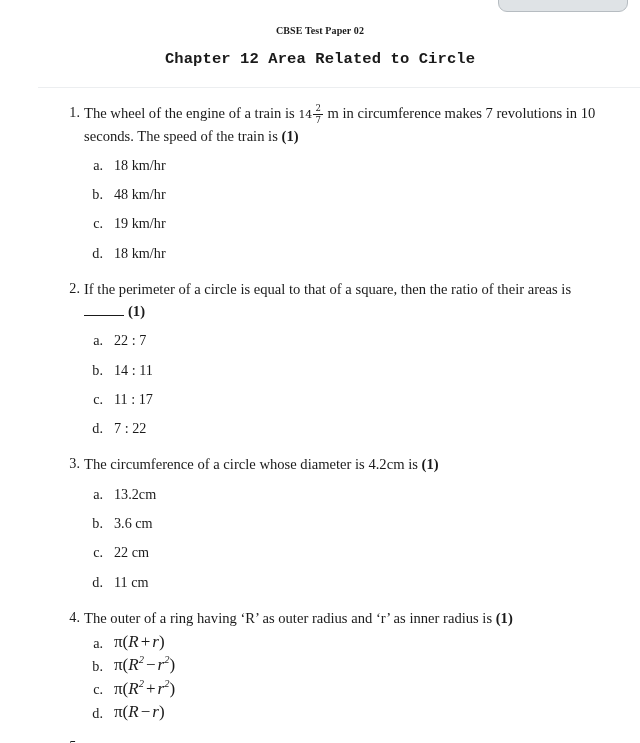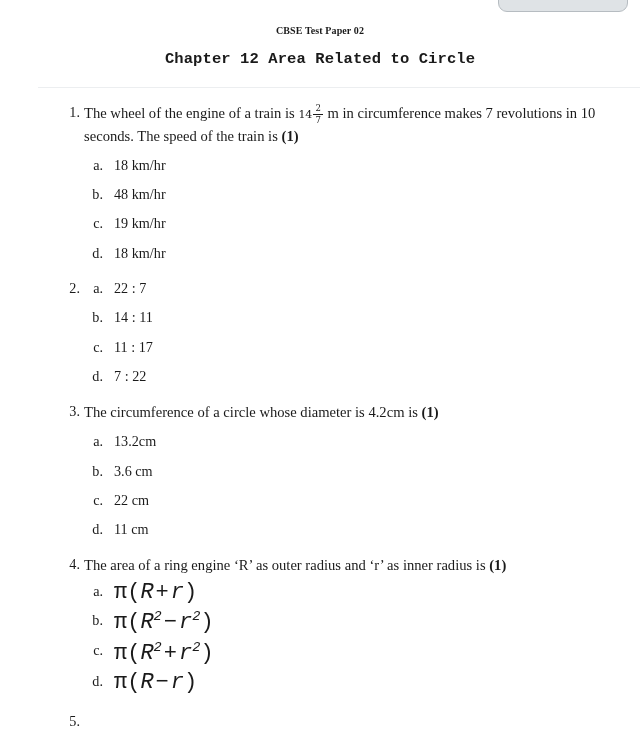--- a/index.html
+++ b/index.html
@@ -107,23 +107,23 @@
     position: absolute;
     left: 3px;
     top: 0;
     width: 16px;
     text-align: right;
   }
   .option.math .olabel { top: 3px; }
 
   
   .math-expr {
-    font-family: Liberation Mono, monospace;
+    font-family: Liberation Serif, serif;
     font-style: italic;
-    font-size: 22px;
+    font-size: 17px;
     white-space: nowrap;
     margin-top: 20px;
   }
   .math-expr .up { font-style: normal; }
   .math-expr sup {
     font-size: 0.62em;
     vertical-align: super;
     font-style: italic;
   }
   .op { font-style: normal; padding: 0 2px; }
@@ -179,20 +179,21 @@
       <ul class="options">
         <li class="option"><span class="olabel">a.</span><span>18 km/hr</span></li>
         <li class="option"><span class="olabel">b.</span><span>48 km/hr</span></li>
         <li class="option"><span class="olabel">c.</span><span>19 km/hr</span></li>
         <li class="option"><span class="olabel">d.</span><span>18 km/hr</span></li>
       </ul>
     </li>
 
     <li class="question">
       <span class="qnum">2.</span>
+      <span class="qtext"><span>If the perimeter of a circle is equal to that of a square, then the ratio of their areas is </span><span class="blank-line"></span><span class="marks">(1)</span></span>
       <ul class="options">
         <li class="option"><span class="olabel">a.</span><span>22 : 7</span></li>
         <li class="option"><span class="olabel">b.</span><span>14 : 11</span></li>
         <li class="option"><span class="olabel">c.</span><span>11 : 17</span></li>
         <li class="option"><span class="olabel">d.</span><span>7 : 22</span></li>
       </ul>
     </li>
 
     <li class="question">
       <span class="qnum">3.</span>
@@ -200,21 +201,21 @@
       <ul class="options">
         <li class="option"><span class="olabel">a.</span><span>13.2cm</span></li>
         <li class="option"><span class="olabel">b.</span><span>3.6 cm</span></li>
         <li class="option"><span class="olabel">c.</span><span>22 cm</span></li>
         <li class="option"><span class="olabel">d.</span><span>11 cm</span></li>
       </ul>
     </li>
 
     <li class="question">
       <span class="qnum">4.</span>
-      <span class="qtext"><span>The area of a ring engine ‘R’ as outer radius and ‘r’ as inner radius is </span><span class="marks">(1)</span></span>
+      <span class="qtext"><span>The outer of a ring having ‘R’ as outer radius and ‘r’ as inner radius is </span><span class="marks">(1)</span></span>
       <ul class="options">
         <li class="option math">
           <span class="olabel">a.</span>
           <span class="math-expr"><span class="up">π</span><span class="up">(</span><span>R</span><span class="op">+</span><span>r</span><span class="up">)</span></span>
         </li>
         <li class="option math">
           <span class="olabel">b.</span>
           <span class="math-expr"><span class="up">π</span><span class="up">(</span><span>R</span><sup>2</sup><span class="op">−</span><span>r</span><sup>2</sup><span class="up">)</span></span>
         </li>
         <li class="option math">

